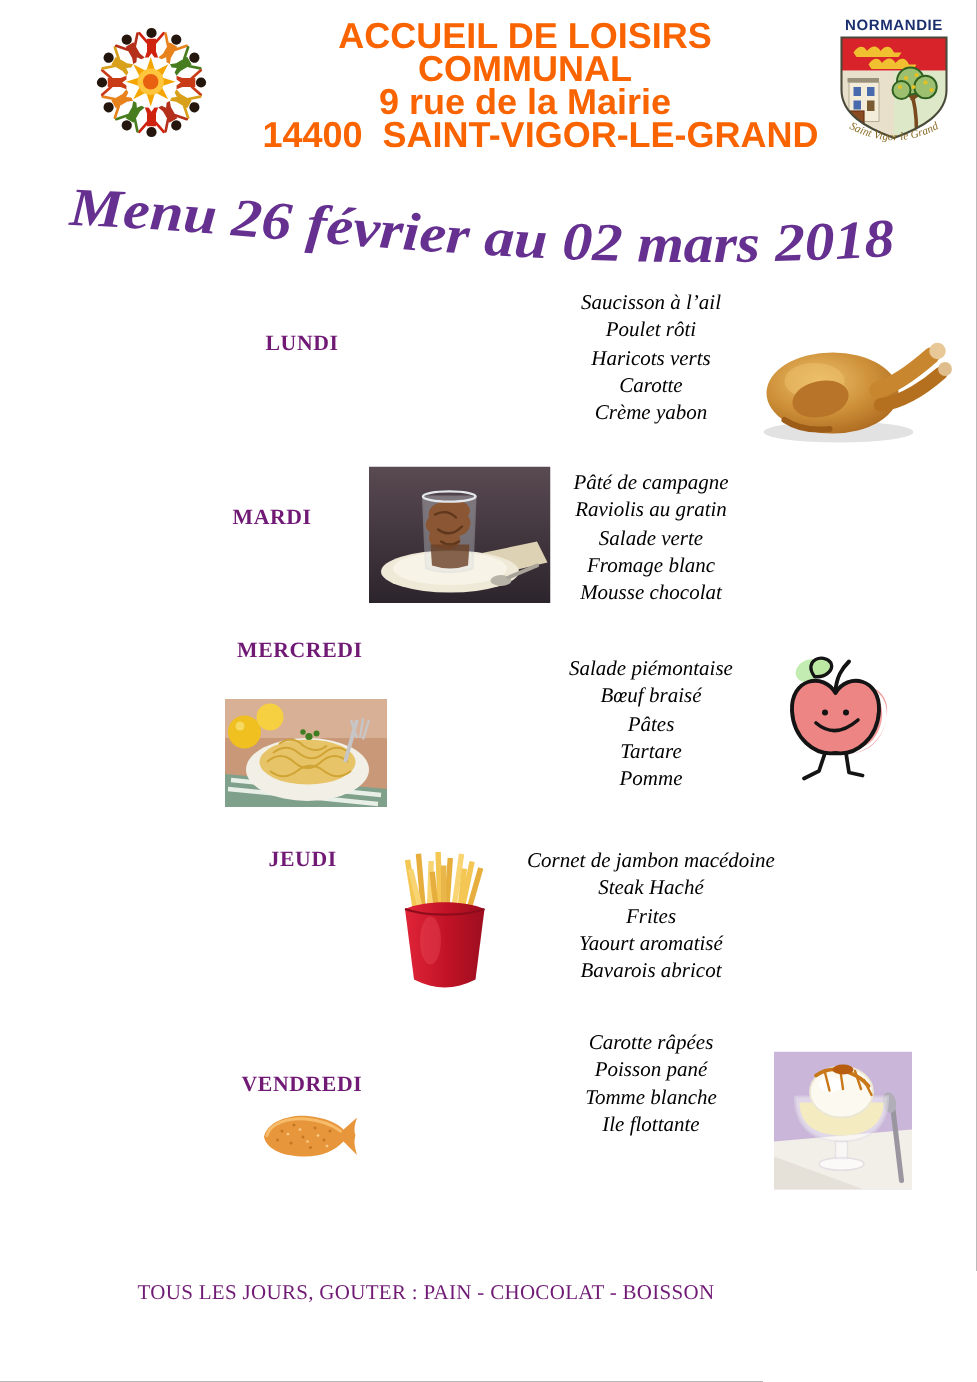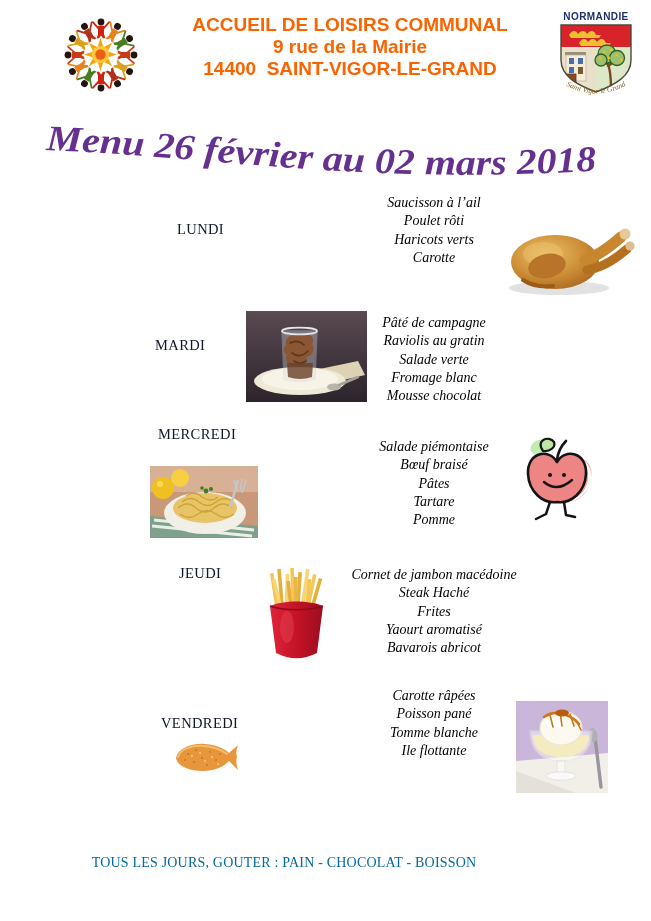--- a/index.html
+++ b/index.html
@@ -1,32 +1,32 @@
 <!DOCTYPE html>
 <html><head>
 <meta charset="utf-8">
 <style>
   html,body{margin:0;padding:0;background:#888;}
   .page{position:relative;width:651px;height:921px;background:#ffffff;margin:0 auto;overflow:hidden;
         font-family:"Liberation Serif",serif;}
   .abs{position:absolute;}
   .header-text{left:175px;top:14px;width:350px;text-align:center;
-     font-family:"Liberation Sans",sans-serif;font-weight:bold;font-size:19px;line-height:22px;
+     font-family:"Liberation Sans",sans-serif;font-weight:bold;font-size:24px;line-height:22px;
      color:#FA6400;}
   .header-text .pre{white-space:pre;}
   .crest-box{left:549px;top:8px;width:94px;height:96px;}
   .kids-box{left:52px;top:6px;width:98px;height:98px;}
   .title-box{left:38px;top:110px;width:575px;height:88px;}
-  .day-label{position:absolute;font-weight:normal;font-size:14.5px;letter-spacing:.4px;color:#0f172a;}
+  .day-label{position:absolute;font-weight:bold;font-size:14.5px;letter-spacing:.4px;color:#701a75;}
   .menu-block{position:absolute;left:273px;width:322px;text-align:center;
      font-size:14px;line-height:18.3px;color:#000;font-style:italic;}
   .menu-block span{display:block;}
   .img-box{position:absolute;}
   .img-box svg{display:block;width:100%;height:100%;}
-  .footer{left:0;top:855px;width:568px;text-align:center;font-size:14px;color:#0369a1;letter-spacing:.2px;}
+  .footer{left:0;top:855px;width:568px;text-align:center;font-size:14px;color:#701a75;letter-spacing:.2px;}
 </style>
 </head>
 <body>
 
 <div class="page">
 
   <div class="abs kids-box">
     <svg viewBox="0 0 95 95">
       <defs>
         <g id="kid">
@@ -122,20 +122,21 @@
   <div class="day-label" style="left:155px;top:337px">MARDI</div>
   <div class="day-label" style="left:158px;top:426px">MERCREDI</div>
   <div class="day-label" style="left:179px;top:565px">JEUDI</div>
   <div class="day-label" style="left:161px;top:715px">VENDREDI</div>
 
   <div class="menu-block" style="top:194px">
     <span>Saucisson à l’ail</span>
     <span>Poulet rôti</span>
     <span>Haricots verts</span>
     <span>Carotte</span>
+    <span>Crème yabon</span>
   </div>
   <div class="menu-block" style="top:314px">
     <span>Pâté de campagne</span>
     <span>Raviolis au gratin</span>
     <span>Salade verte</span>
     <span>Fromage blanc</span>
     <span>Mousse chocolat</span>
   </div>
   <div class="menu-block" style="top:438px">
     <span>Salade piémontaise</span>

